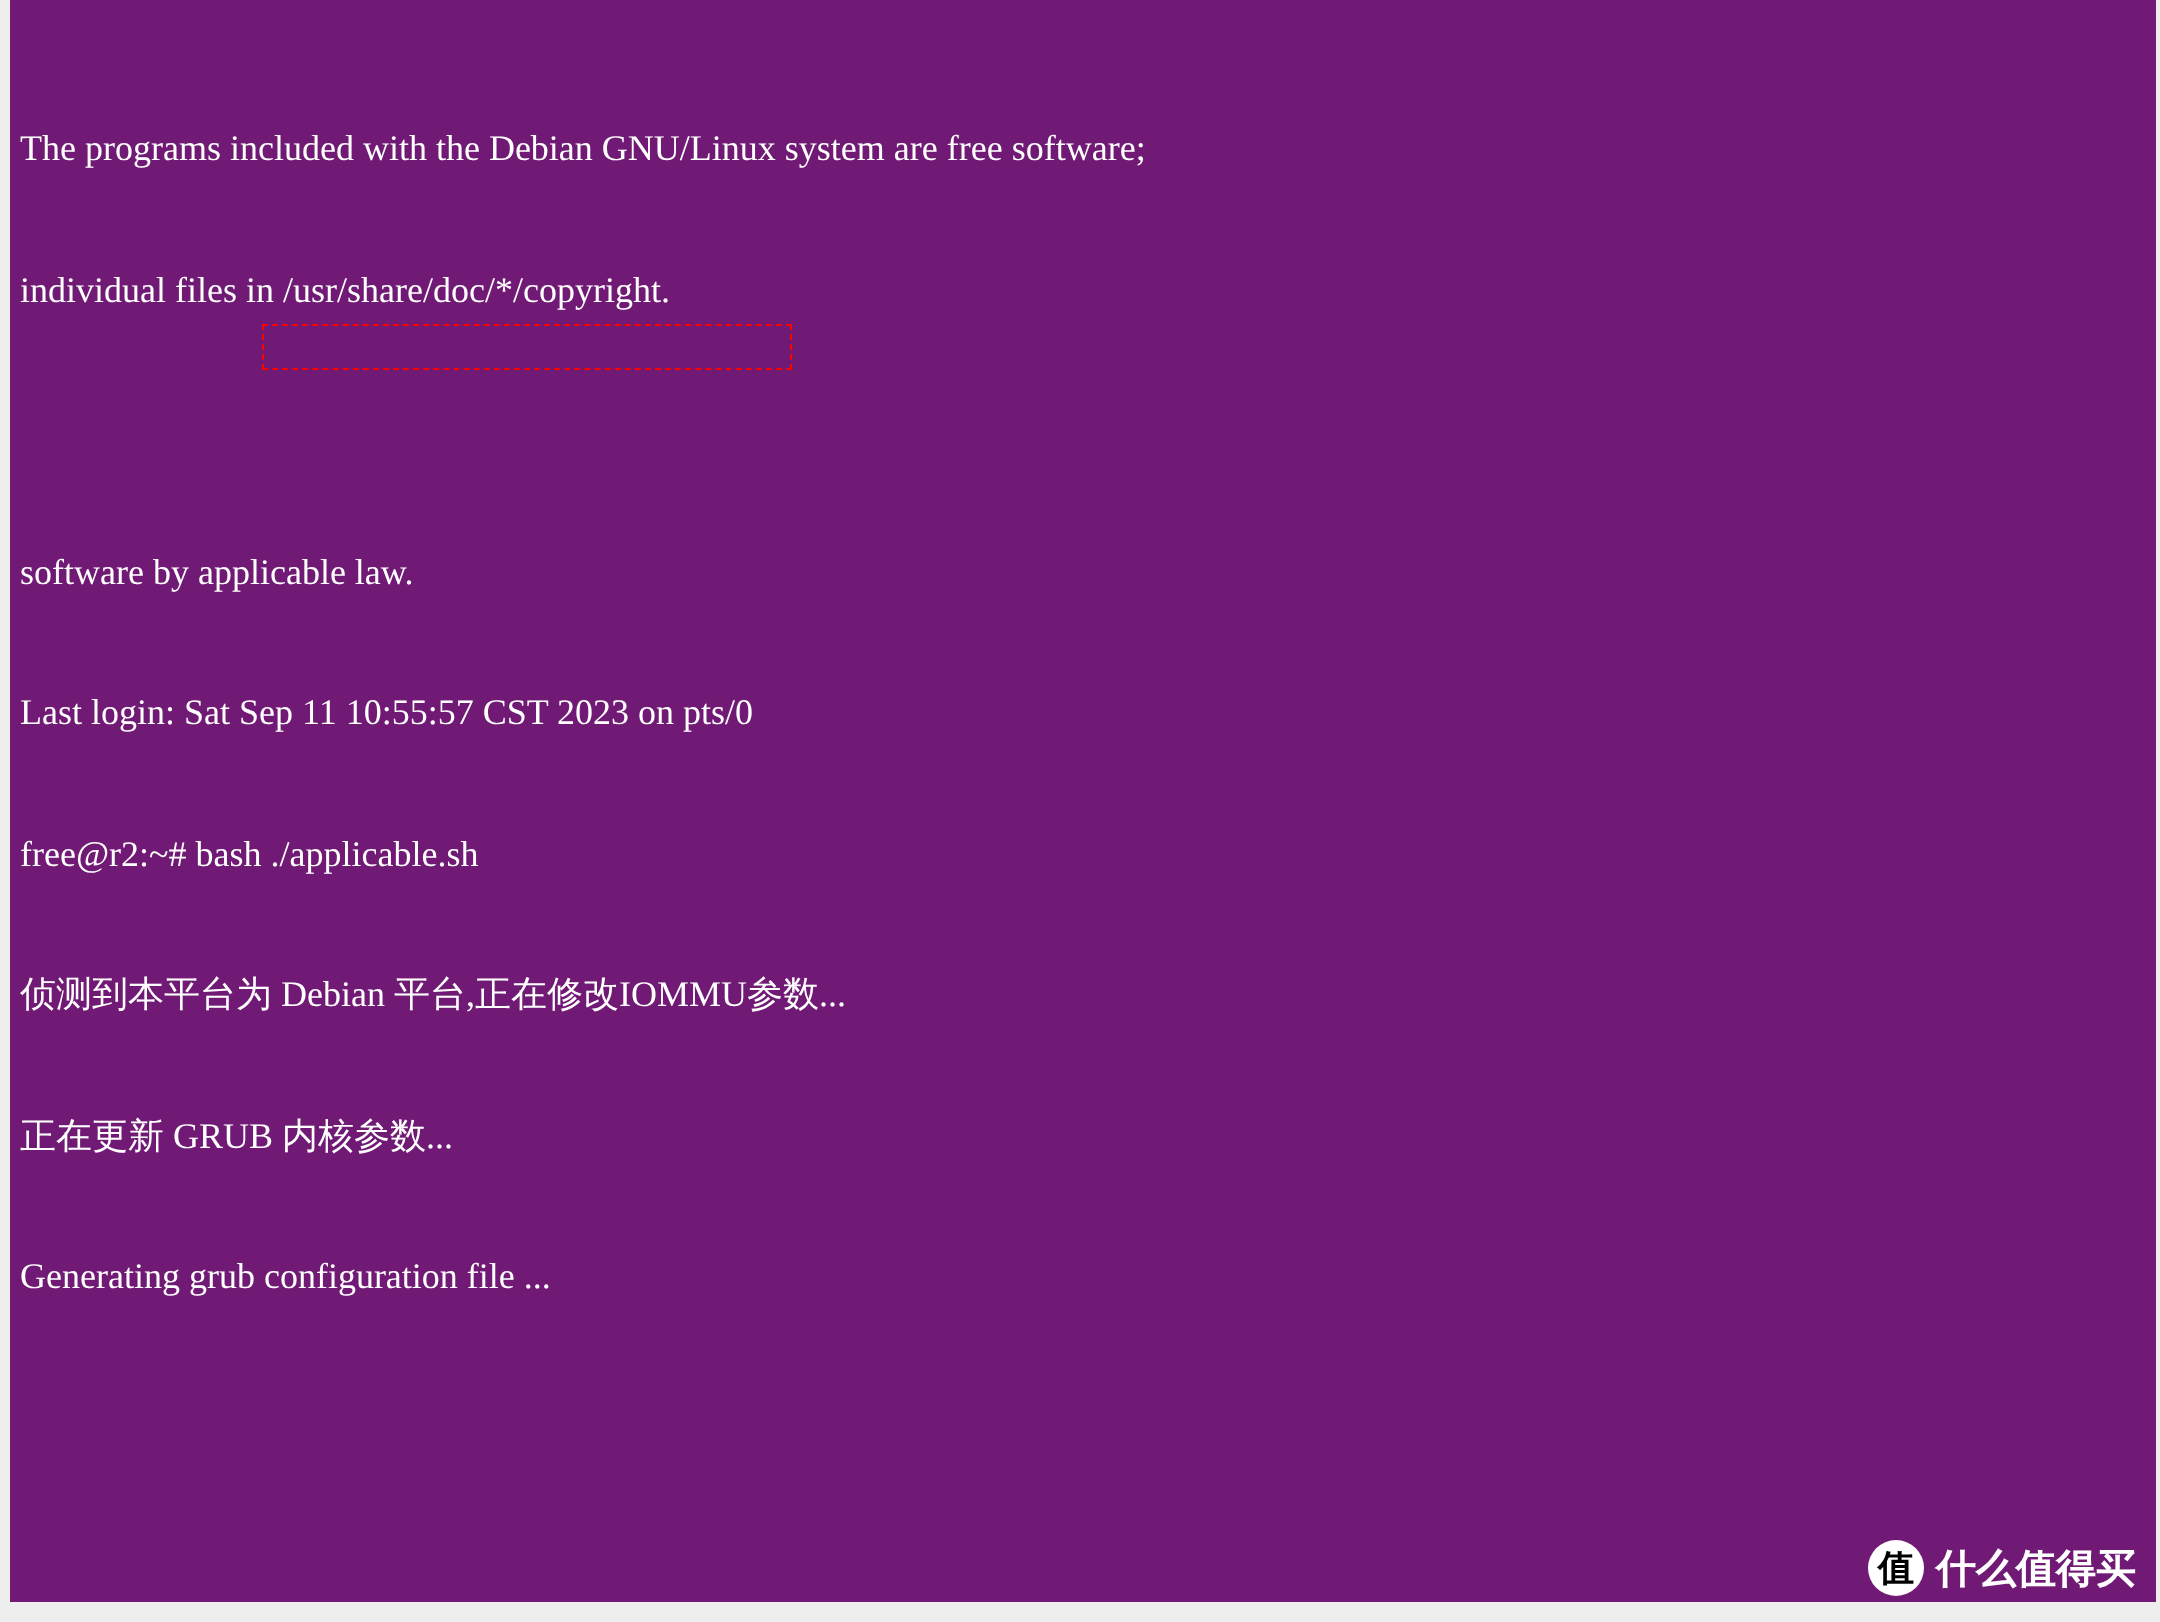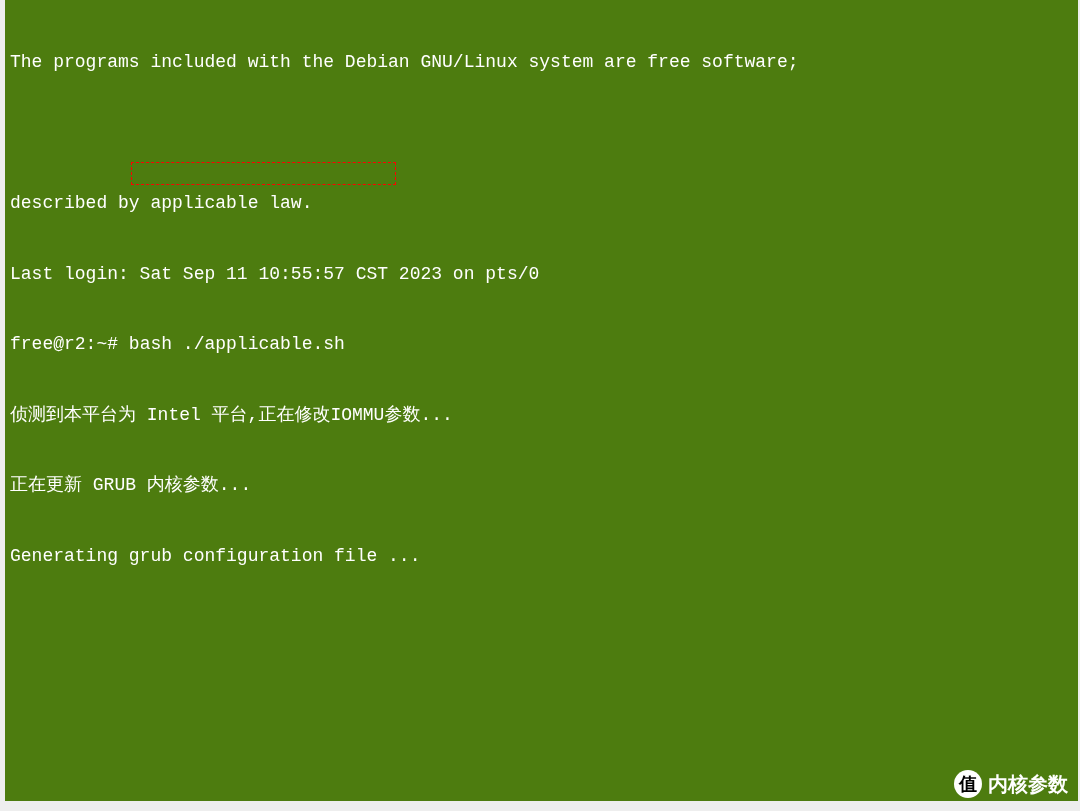--- a/index.html
+++ b/index.html
@@ -9,32 +9,33 @@
     }
     body {
       width: 1080px;
       height: 811px;
       background: #eeeeee;
       font-family: 'Courier New', Consolas, monospace;
       overflow: hidden;
       position: relative;
     }
     .terminal {
-      background: #4d7c0f;
+      background: #701a75;
       color: #ffffff;
       width: 1073px;
       height: 801px;
       position: absolute;
       top: 0;
       left: 5px;
       font-size: 18px;
       line-height: 23.5px;
-      padding: 4px 5px;
+      padding: 16px 5px;
       white-space: pre;
       letter-spacing: 0px;
+      font-family: Liberation Serif, serif;
     }
     .line {
       display: block;
       min-height: 23.5px;
     }
     .highlight-box {
       position: absolute;
       border: 1.5px dashed #ff0000;
       pointer-events: none;
     }
@@ -61,25 +62,26 @@
       justify-content: center;
       font-size: 18px;
       font-weight: bold;
     }
   </style>
 </head>
 <body>
 
 <div class="terminal">
   <span class="line">The programs included with the Debian GNU/Linux system are free software;</span>
+  <span class="line">individual files in /usr/share/doc/*/copyright.</span>
   <span class="line"></span>
-  <span class="line">described by applicable law.</span>
+  <span class="line">software by applicable law.</span>
   <span class="line">Last login: Sat Sep 11 10:55:57 CST 2023 on pts/0</span>
   <span class="line"><span>free@r2:~# </span><span>bash ./applicable.sh</span></span>
-  <span class="line">侦测到本平台为 Intel 平台,正在修改IOMMU参数...</span>
+  <span class="line">侦测到本平台为 Debian 平台,正在修改IOMMU参数...</span>
   <span class="line">正在更新 GRUB 内核参数...</span>
   <span class="line">Generating grub configuration file ...</span>
   
   
   
   
   
   
   
   
@@ -89,14 +91,14 @@
   
   
   
   
 </div>
 
 <div class="highlight-box" id="hlbox" style="top: 162px; left: 131px; width: 265px; height: 23px;"></div>
 
 <div class="watermark">
   <span class="watermark-badge">值</span>
-  <span>内核参数</span>
+  <span>什么值得买</span>
 </div>
 
 </body></html>

